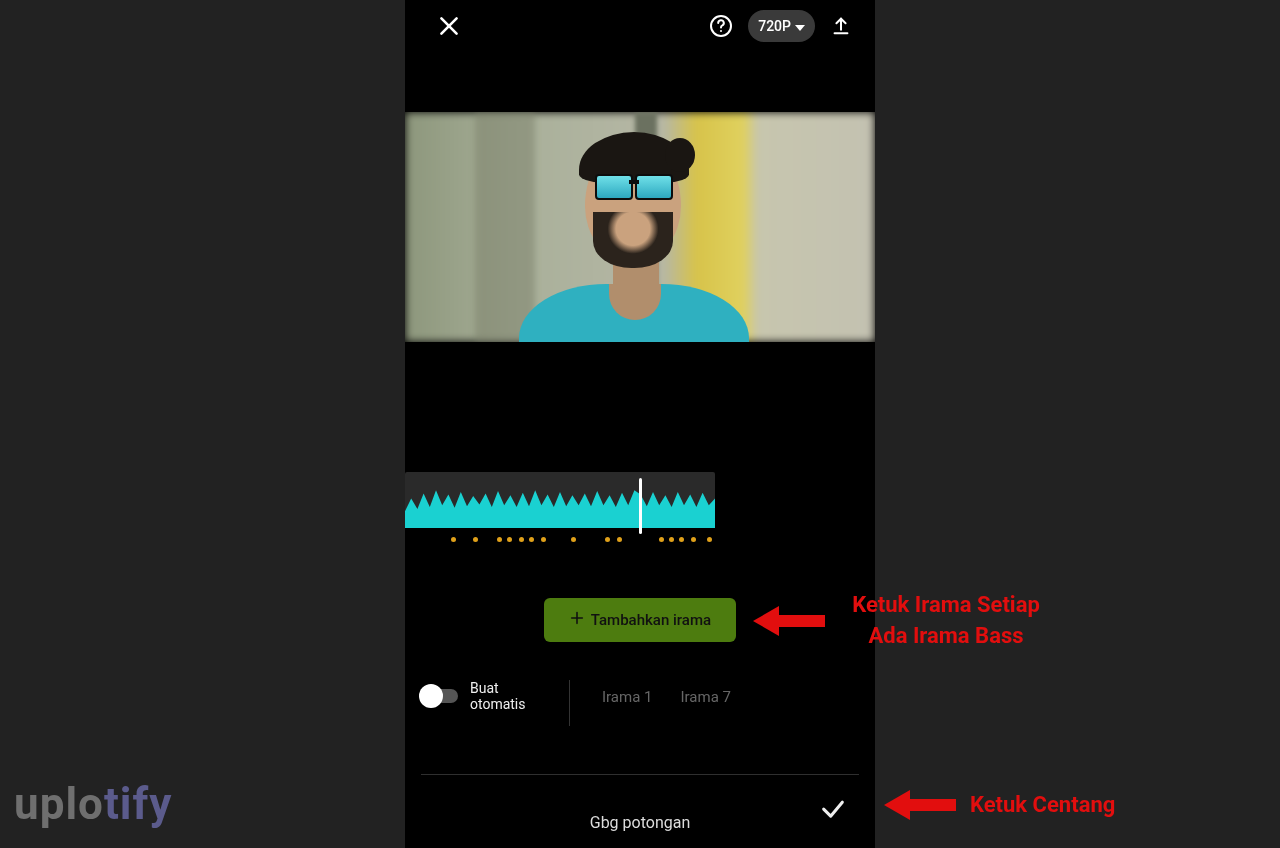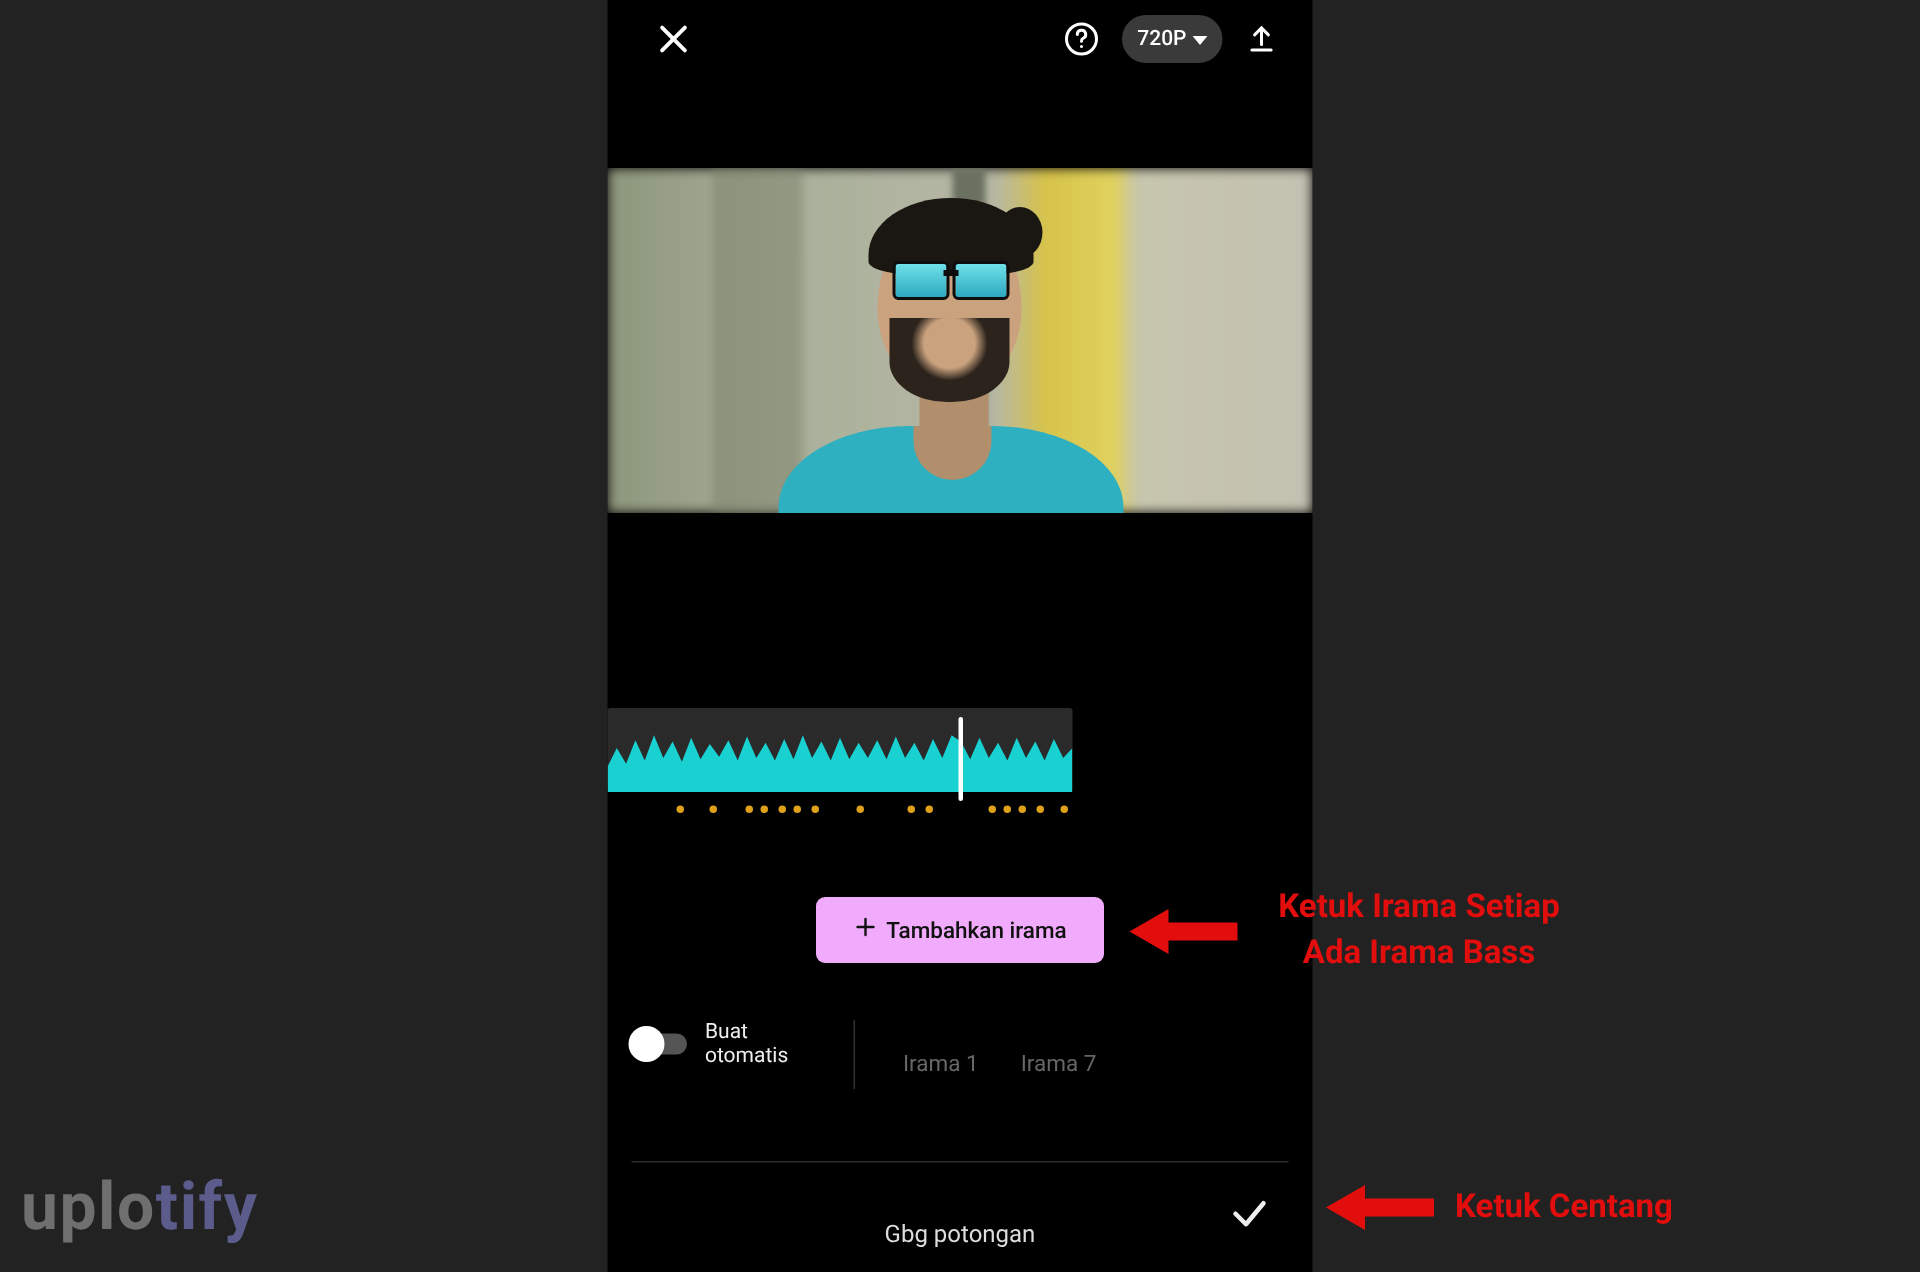--- a/index.html
+++ b/index.html
@@ -69,32 +69,32 @@
   .wave-wrap { position:absolute; left:0px; top:472px; width:470px; height: 80px;}
   .wave-bg { position:absolute; left:0; top:0; width:310px; height:56px; background:#2a2a2a; border-radius:2px;}
   .wave { position:absolute; left:0; top:14px; width:310px; height:42px; background:#1ad1d1;
           clip-path: polygon(0 60%, 2% 30%, 4% 55%, 6% 18%, 8% 50%, 10% 10%, 12% 46%, 14% 20%, 16% 52%, 18% 14%, 20% 48%, 22% 24%, 24% 44%, 26% 18%, 28% 50%, 30% 12%, 32% 46%, 34% 22%, 36% 50%, 38% 16%, 40% 48%, 42% 10%, 44% 46%, 46% 20%, 48% 50%, 50% 14%, 52% 48%, 54% 22%, 56% 46%, 58% 18%, 60% 48%, 62% 12%, 64% 46%, 66% 22%, 68% 50%, 70% 16%, 72% 46%, 74% 10%, 76% 20%, 78% 48%, 80% 14%, 82% 46%, 84% 22%, 86% 50%, 88% 14%, 90% 46%, 92% 20%, 94% 50%, 96% 16%, 98% 46%, 100% 30%, 100% 100%, 0 100%); }
   .playhead { position:absolute; left:234px; top:6px; width:3px; height:56px; background:#fff; border-radius:2px;}
   .dots { position:absolute; left:36px; top:63px; width:280px; height:10px;}
   .dot { position:absolute; width:5px; height:5px; border-radius:50%; background:#e0a11a; top:2px;}
   
   .add-beat {
     position:absolute; left:50%; top:598px; transform:translateX(-50%);
-    background:#f0abfc; color:#111; height:44px; width:192px;
+    background:#4d7c0f; color:#111; height:44px; width:192px;
     border-radius:6px; display:flex; align-items:center; justify-content:center;
     gap:6px; font-size:15px; font-weight:500; cursor:pointer; z-index:3;
   }
   
   .controls { position:absolute; left:0; top:680px; width:100%; display:flex; align-items:flex-start; padding: 0 16px; box-sizing:border-box;}
   .auto-col { display:flex; align-items:center; width:130px; gap:12px;}
   .toggle { width:40px; height:14px; background:#555; border-radius:10px; position:relative; cursor:pointer;}
   .toggle .knob{ position:absolute; left:-2px; top:-5px; width:24px; height:24px; border-radius:50%; background:#fff;}
   .auto-label { font-size:14px; color:#eee;}
   .vdiv { width:1px; height:46px; background:#333; margin: 0 18px;}
-  .chip { padding:6px 14px; border-radius:6px; background:transparent; color:#666; font-size:15px; cursor:pointer; margin-top:14px;}
+  .chip { padding:6px 14px; border-radius:6px; background:transparent; color:#666; font-size:15px; cursor:pointer; margin-top:2px;}
   
   .hr { position:absolute; left:16px; right:16px; top:774px; height:1px; background:#2f2f2f;}
   .footer { position:absolute; left:0; top:788px; width:100%; height:44px; display:flex; align-items:flex-end; justify-content:center;}
   .footer-title { color:#ddd; font-size:16px;}
   .check { position:absolute; right:28px; top:6px; cursor:pointer;}
   
   .anno { position:absolute; color:#e20e0e; font-weight:700; font-size:22px; line-height:1.4; z-index:5; pointer-events:none;}
   .anno .sub{ display:block; text-align:center;}
   .arrow { position:absolute; z-index:5; pointer-events:none;}
   .arrow .shaft{ position:absolute; background:#e20e0e; height:12px; top:9px; left:24px; right:0;}

